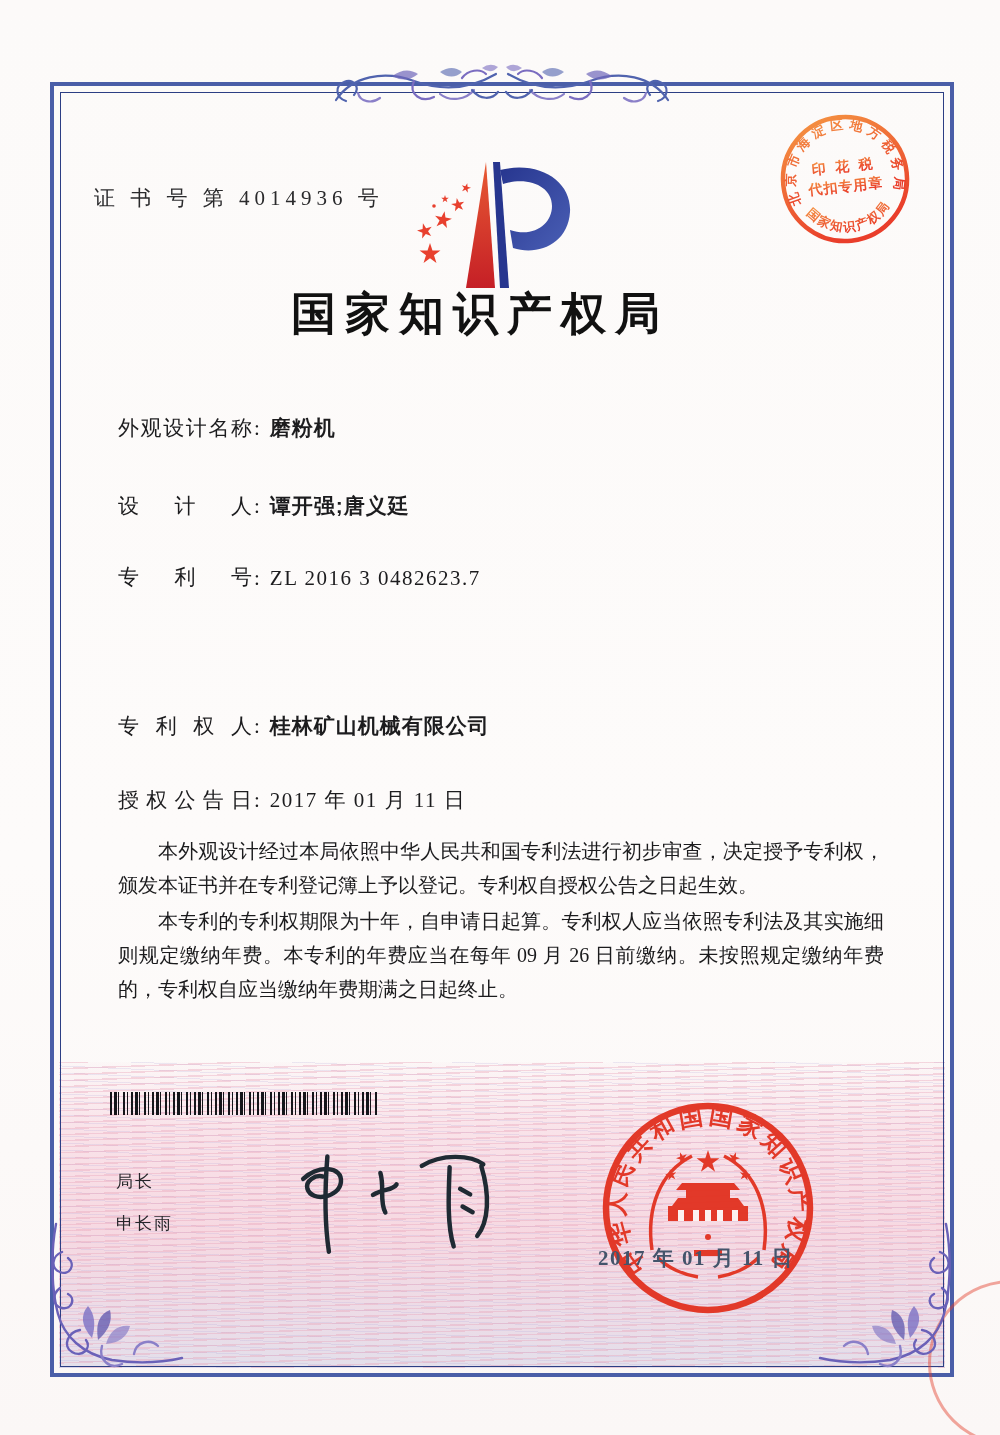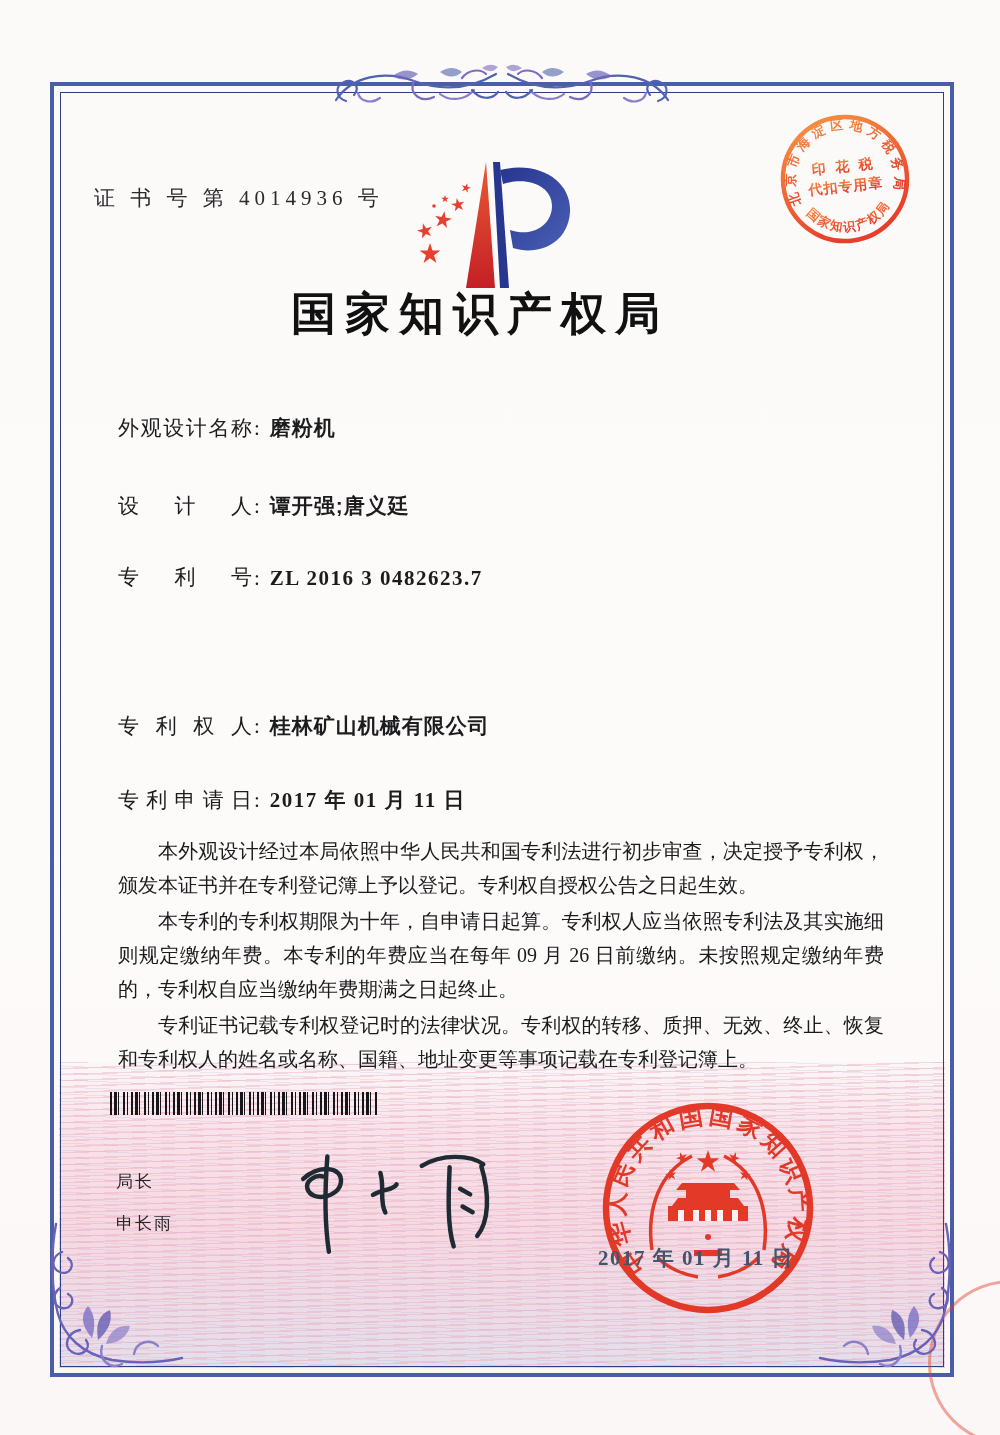--- a/index.html
+++ b/index.html
@@ -24,21 +24,21 @@
   .title{position:absolute;left:0;right:40px;top:284px;text-align:center;
     font-size:45px;font-weight:700;letter-spacing:9px;color:#111;z-index:2;}
   .tax-stamp{position:absolute;left:770px;top:104px;width:150px;height:150px;z-index:4;
     transform:rotate(-6deg);opacity:.95;}
   
   .field{position:absolute;left:118px;font-size:21px;color:#1c1c1e;z-index:2;white-space:nowrap;}
   .field-label{display:inline-block;width:134px;text-align:justify;text-align-last:justify;
     -moz-text-align-last:justify;vertical-align:bottom;}
   .field-colon{margin:0 10px 0 2px;}
   .v-sans{font-family:"Liberation Sans",sans-serif;font-weight:600;letter-spacing:1px;}
-  .v-serif{letter-spacing:1.5px;font-weight:bold;}
+  .v-serif{letter-spacing:1.5px;}
   
   .paras{position:absolute;left:118px;width:766px;top:834px;z-index:2;}
   .para{font-size:20px;line-height:34px;text-align:justify;text-indent:2em;
     margin:0 0 2px 0;color:#1b1b1d;}
   
   .guilloche{position:absolute;left:59px;right:55px;top:1062px;bottom:67px;z-index:0;
     background:
       repeating-linear-gradient(178deg, rgba(232,160,182,.38) 0 1.5px, rgba(255,255,255,0) 1.5px 6px),
       repeating-linear-gradient(182.5deg, rgba(170,160,215,.20) 0 1px, rgba(255,255,255,0) 1px 7px),
       linear-gradient(180deg, rgba(250,232,237,.15) 0%, rgba(248,219,228,.75) 22%,
@@ -171,27 +171,26 @@
   <div class="field" style="top:492px">
     <span class="field-label">设计人</span><span class="field-colon">:</span><span class="v-sans">谭开强;唐义廷</span>
   </div>
   <div class="field" style="top:563px">
     <span class="field-label">专利号</span><span class="field-colon">:</span><span class="v-serif">ZL 2016 3 0482623.7</span>
   </div>
   <div class="field" style="top:712px">
     <span class="field-label">专利权人</span><span class="field-colon">:</span><span class="v-sans">桂林矿山机械有限公司</span>
   </div>
   <div class="field" style="top:786px">
-    <span class="field-label">专利申请日</span><span class="field-colon">:</span><span class="v-serif">2017 年 01 月 11 日</span>
+    <span class="field-label">授权公告日</span><span class="field-colon">:</span><span class="v-serif">2017 年 01 月 11 日</span>
   </div>
 
   <div class="paras">
     <p class="para">本外观设计经过本局依照中华人民共和国专利法进行初步审查，决定授予专利权，颁发本证书并在专利登记簿上予以登记。专利权自授权公告之日起生效。</p>
     <p class="para">本专利的专利权期限为十年，自申请日起算。专利权人应当依照专利法及其实施细则规定缴纳年费。本专利的年费应当在每年 09 月 26 日前缴纳。未按照规定缴纳年费的，专利权自应当缴纳年费期满之日起终止。</p>
-    <p class="para">专利证书记载专利权登记时的法律状况。专利权的转移、质押、无效、终止、恢复和专利权人的姓名或名称、国籍、地址变更等事项记载在专利登记簿上。</p>
   </div>
 
   <div class="barcode"></div>
 
   <div class="signer" style="top:1170px">局长</div>
   <div class="signer" style="top:1212px">申长雨</div>
 
   <svg class="signature-svg" viewBox="0 0 250 115">
     <g fill="none" stroke="#1f2a33" stroke-width="4.5" stroke-linecap="round">
       <path d="M63,12 C60,40 58,75 62,108"></path>

